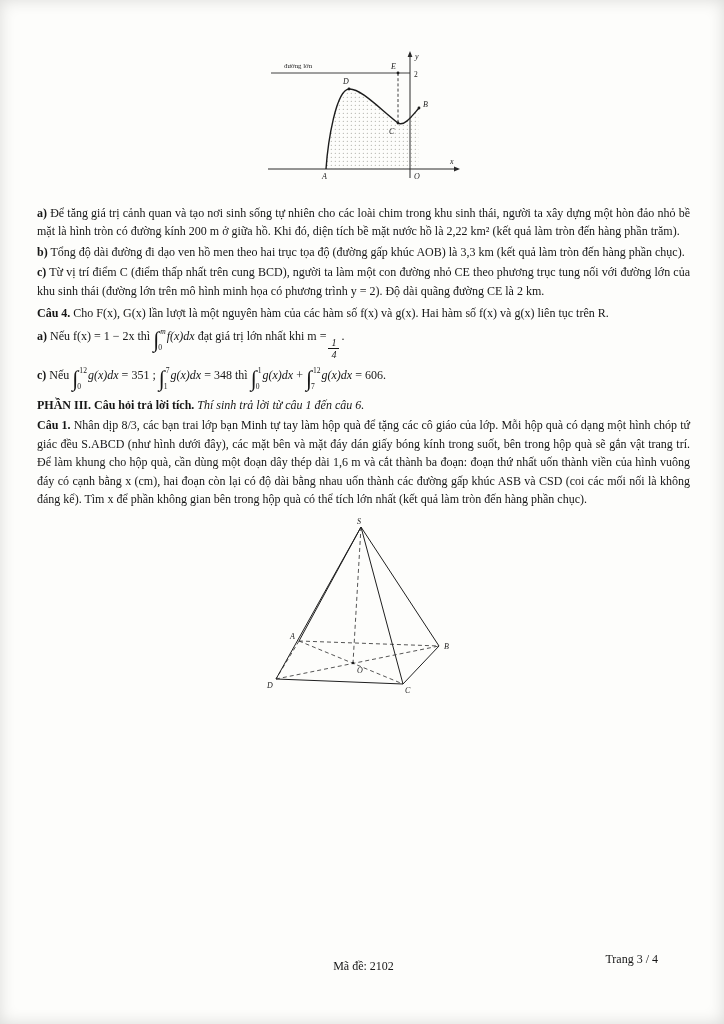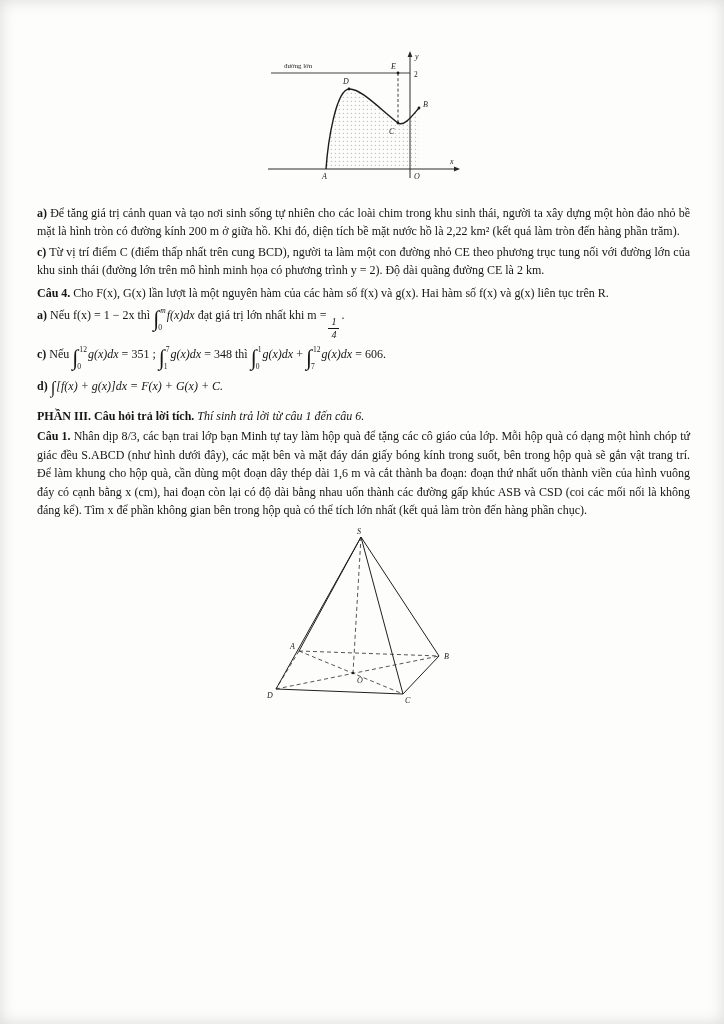--- a/index.html
+++ b/index.html
@@ -78,20 +78,21 @@
         <text class="figpt" x="152" y="135">O</text>
         <text class="figpt" x="60" y="135">A</text>
         <text class="figpt" x="81" y="40">D</text>
         <text class="figpt" x="129" y="25">E</text>
         <text class="figpt" x="127" y="90">C</text>
         <text class="figpt" x="161" y="63">B</text>
       </svg>
     </div>
 
     <p class="para"><span class="lbl">a)</span> <span>Để tăng giá trị cảnh quan và tạo nơi sinh sống tự nhiên cho các loài chim trong khu sinh thái, người ta xây dựng một hòn đảo nhỏ bề mặt là hình tròn có đường kính 200 m ở giữa hồ. Khi đó, diện tích bề mặt nước hồ là 2,22 km² (kết quả làm tròn đến hàng phần trăm).</span></p>
+    <p class="para"><span class="lbl">b)</span> <span>Tổng độ dài đường đi dạo ven hồ men theo hai trục tọa độ (đường gấp khúc AOB) là 3,3 km (kết quả làm tròn đến hàng phần chục).</span></p>
     <p class="para"><span class="lbl">c)</span> <span>Từ vị trí điểm C (điểm thấp nhất trên cung BCD), người ta làm một con đường nhỏ CE theo phương trục tung nối với đường lớn của khu sinh thái (đường lớn trên mô hình minh họa có phương trình y = 2). Độ dài quãng đường CE là 2 km.</span></p>
 
     <p class="para" style="margin-top:4px;font-family:Liberation Serif, serif;"><span class="lbl">Câu 4.</span> <span>Cho F(x), G(x) lần lượt là một nguyên hàm của các hàm số f(x) và g(x). Hai hàm số f(x) và g(x) liên tục trên R.</span></p>
 
     <p class="para fline">
       <span class="lbl">a)</span>
       <span>Nếu f(x) = 1 − 2x thì</span><span class="intg">
           <span class="isym">∫</span>
           <span class="ilims">
             <span class="iup mi">m</span>
@@ -132,24 +133,20 @@
       <span>+</span><span class="intg">
           <span class="isym">∫</span>
           <span class="ilims">
             <span class="iup">12</span>
             <span class="ilo">7</span>
           </span>
         </span><span class="mi">g(x)dx</span>
       <span>= 606.</span>
     </p>
 
-    <p class="para fline">
-      <span class="lbl">d)</span>
-      <span class="isym2">∫</span><span class="mi">[f(x) + g(x)]dx = F(x) + G(x) + C.</span>
-    </p>
 
     <p class="para"><span class="lbl">PHẦN III.</span> <span class="lbl">Câu hỏi trả lời tích.</span> <span class="bolditalic">Thí sinh trả lời từ câu 1 đến câu 6.</span></p>
 
     <p class="para"><span class="lbl">Câu 1.</span> <span>Nhân dịp 8/3, các bạn trai lớp bạn Minh tự tay làm hộp quà để tặng các cô giáo của lớp. Mỗi hộp quà có dạng một hình chóp tứ giác đều S.ABCD (như hình dưới đây), các mặt bên và mặt đáy dán giấy bóng kính trong suốt, bên trong hộp quà sẽ gắn vật trang trí. Để làm khung cho hộp quà, cần dùng một đoạn dây thép dài 1,6 m và cắt thành ba đoạn: đoạn thứ nhất uốn thành viền của hình vuông đáy có cạnh bằng x (cm), hai đoạn còn lại có độ dài bằng nhau uốn thành các đường gấp khúc ASB và CSD (coi các mối nối là không đáng kể). Tìm x để phần không gian bên trong hộp quà có thể tích lớn nhất (kết quả làm tròn đến hàng phần chục).</span></p>
 
     <div class="fig2wrap">
       <svg width="195" height="182" viewBox="0 0 195 182">
         <g stroke="#1f1f1f" stroke-width="1" fill="none">
           <line x1="95" y1="12" x2="33" y2="126"></line>
           <line x1="95" y1="12" x2="173" y2="131"></line>
@@ -169,13 +166,17 @@
         <text class="figpt" x="91" y="9">S</text>
         <text class="figpt" x="24" y="124">A</text>
         <text class="figpt" x="178" y="134">B</text>
         <text class="figpt" x="139" y="178">C</text>
         <text class="figpt" x="1" y="173">D</text>
         <text class="figpt" x="91" y="158">O</text>
       </svg>
     </div>
   </div>
 
+  <div class="footer">
+    <span class="exam-code">Mã đề: 2102</span>
+    <span class="page-no">Trang 3 / 4</span>
+  </div>
 </div>
 
 </body></html>

